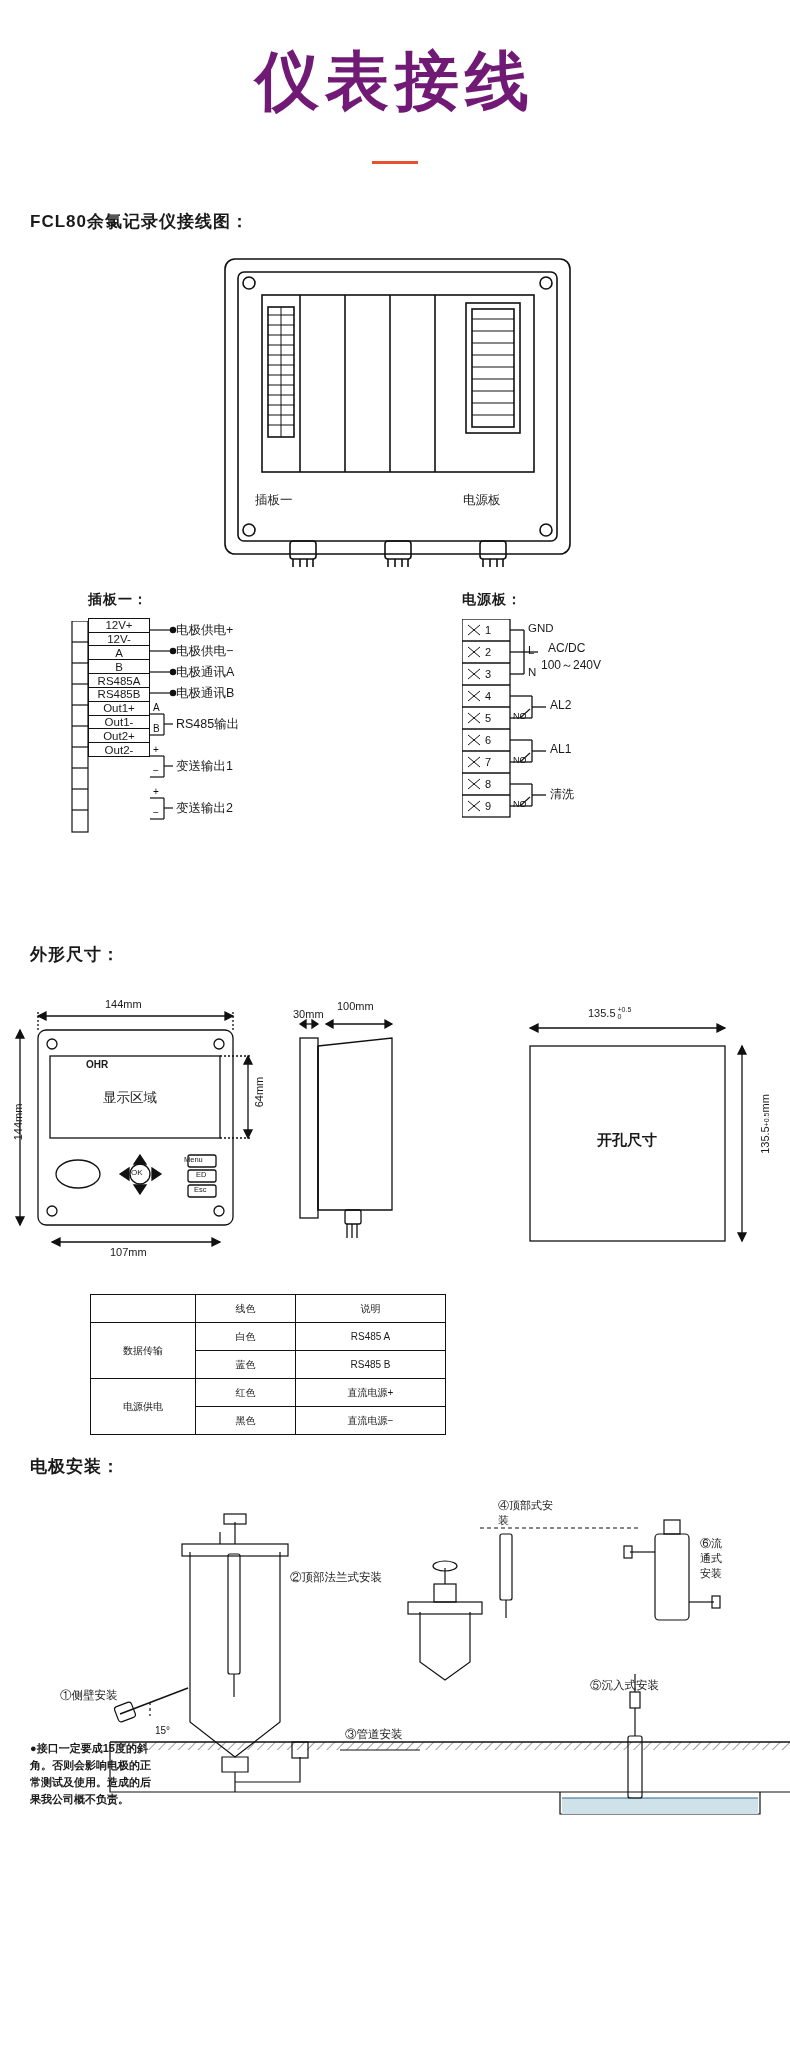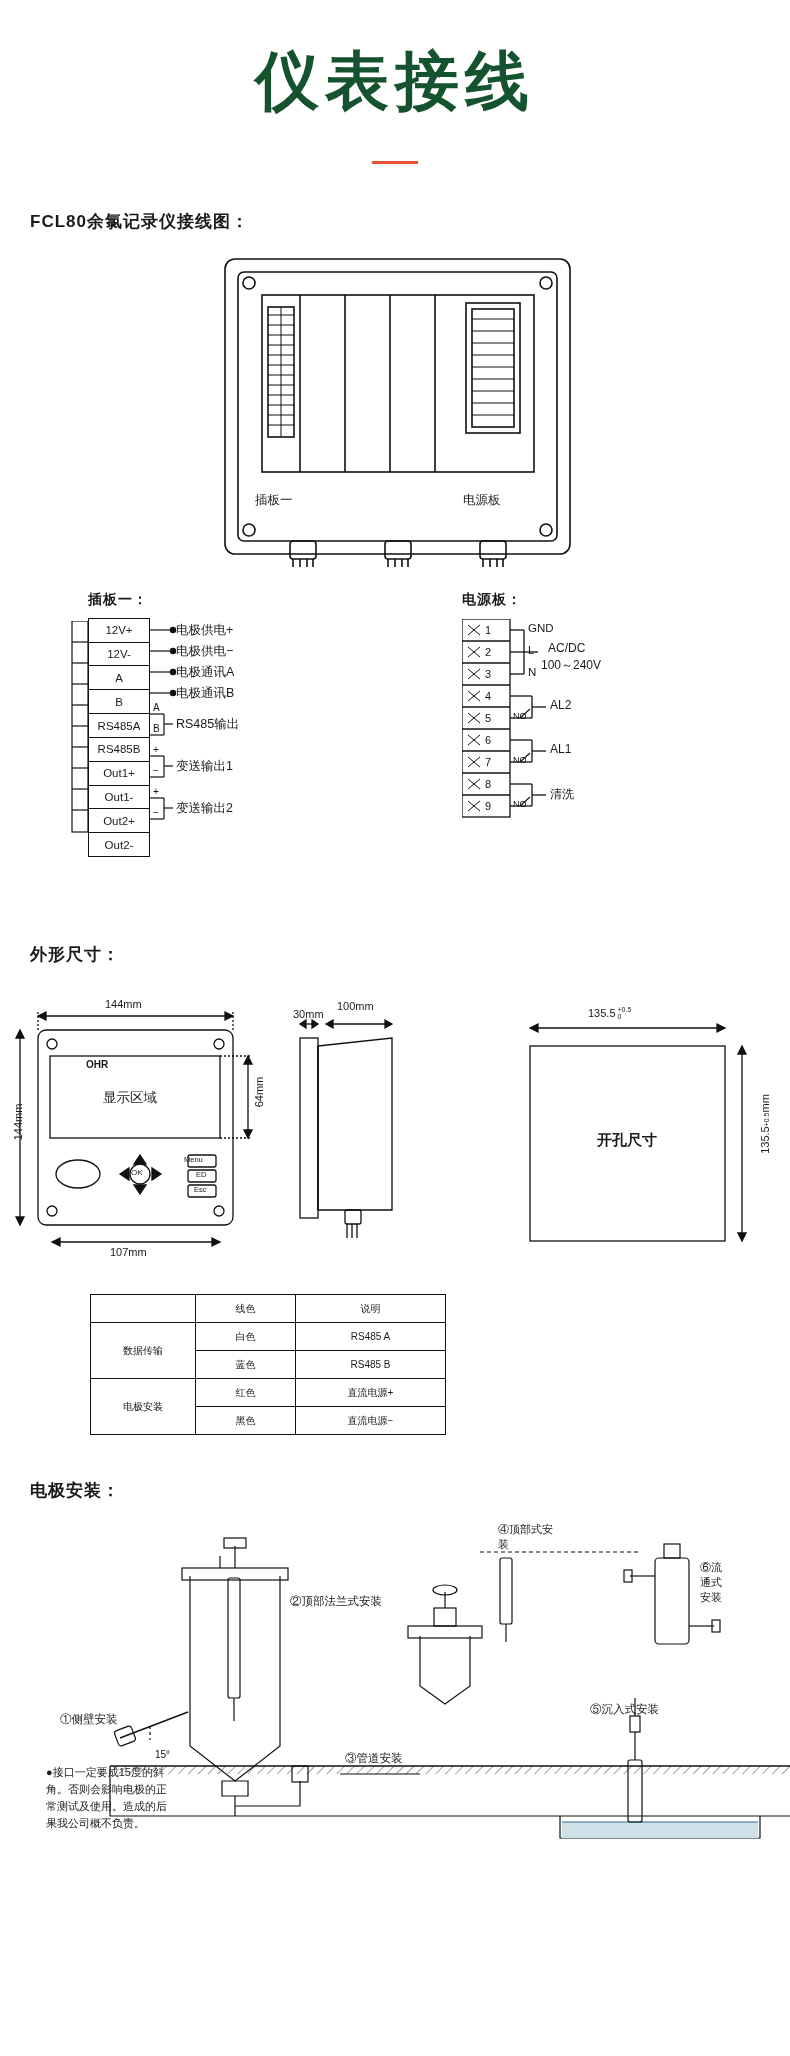--- a/index.html
+++ b/index.html
@@ -13,21 +13,21 @@
   }
   .page { width: 790px; position: relative; padding-bottom: 40px; }
 
   
   .title {
     text-align: center;
     font-size: 64px;
     font-weight: bold;
     letter-spacing: 6px;
     padding-top: 38px;
-    color: #14532d;
+    color: #701a75;
   }
   .title-rule {
     width: 46px; height: 3px; background: #e8512f;
     margin: 36px auto 0 auto;
   }
 
   
   .sec-head {
     font-size: 17px;
     font-weight: bold;
@@ -38,21 +38,21 @@
     font-size: 14px;
     font-weight: bold;
     letter-spacing: 1px;
   }
 
   
   .blk { position: relative; }
   svg { display: block; }
   .tbl-cell {
     border: 1.2px solid #111;
-    width: 62px; height: 25px;
+    width: 62px; height: 15px;
     font-size: 11.5px;
     display: flex; align-items: center; justify-content: center;
     background: #fff;
     margin-top: -1.2px;
   }
 
   
   .fc230-table {
     border-collapse: collapse;
     margin: 16px 0 0 90px;
@@ -403,32 +403,32 @@
     <tr>
       <td class="colw1" rowspan="2">数据传输</td>
       <td class="colw2">白色</td>
       <td class="colw3">RS485  A</td>
     </tr>
     <tr>
       <td class="colw2">蓝色</td>
       <td class="colw3">RS485  B</td>
     </tr>
     <tr>
-      <td class="colw1" rowspan="2">电极安装</td>
+      <td class="colw1" rowspan="2">电源供电</td>
       <td class="colw2">红色</td>
       <td class="colw3">直流电源+</td>
     </tr>
     <tr>
       <td class="colw2">黑色</td>
       <td class="colw3">直流电源−</td>
     </tr>
   </tbody>
     </table>
 
-  <div class="sec-head" style="margin-top:44px;">电极安装：</div>
+  <div class="sec-head" style="margin-top:20px;">电极安装：</div>
 
   <div class="blk" style="margin-top:14px; height:330px;">
     <svg width="790" height="330" viewBox="0 0 790 330">
       <defs>
         <pattern id="hatch" width="7" height="7" patternTransform="rotate(45)" patternUnits="userSpaceOnUse">
           <line x1="0" y1="0" x2="0" y2="7" stroke="#111" stroke-width="0.8"></line>
         </pattern>
       </defs>
       <g fill="none" stroke="#111" stroke-width="1.2">
 
@@ -486,16 +486,16 @@
         <text x="155" y="242">15°</text>
       </g>
     </svg>
 
     <div style="position:absolute; left:60px; top:196px; font-size:11.5px;">①侧壁安装</div>
     <div style="position:absolute; left:290px; top:78px; font-size:11.5px;">②顶部法兰式安装</div>
     <div style="position:absolute; left:345px; top:235px; font-size:11.5px;">③管道安装</div>
     <div style="position:absolute; left:498px; top:6px; font-size:11px; width:56px; line-height:1.35;">④顶部式安装</div>
     <div style="position:absolute; left:590px; top:186px; font-size:11.5px;">⑤沉入式安装</div>
     <div style="position:absolute; left:700px; top:44px; font-size:11px; width:26px; line-height:1.35;">⑥流通式安装</div>
-    <div class="note" style="position:absolute; left:46px; top:248px;">●接口一定要成15度的斜角。否则会影响电极的正常测试及使用。造成的后果我公司概不负责。</div>
+    <div class="note" style="position:absolute; left:30px; top:248px;font-weight:bold;">●接口一定要成15度的斜角。否则会影响电极的正常测试及使用。造成的后果我公司概不负责。</div>
   </div>
 
 </div>
 
 </body></html>

